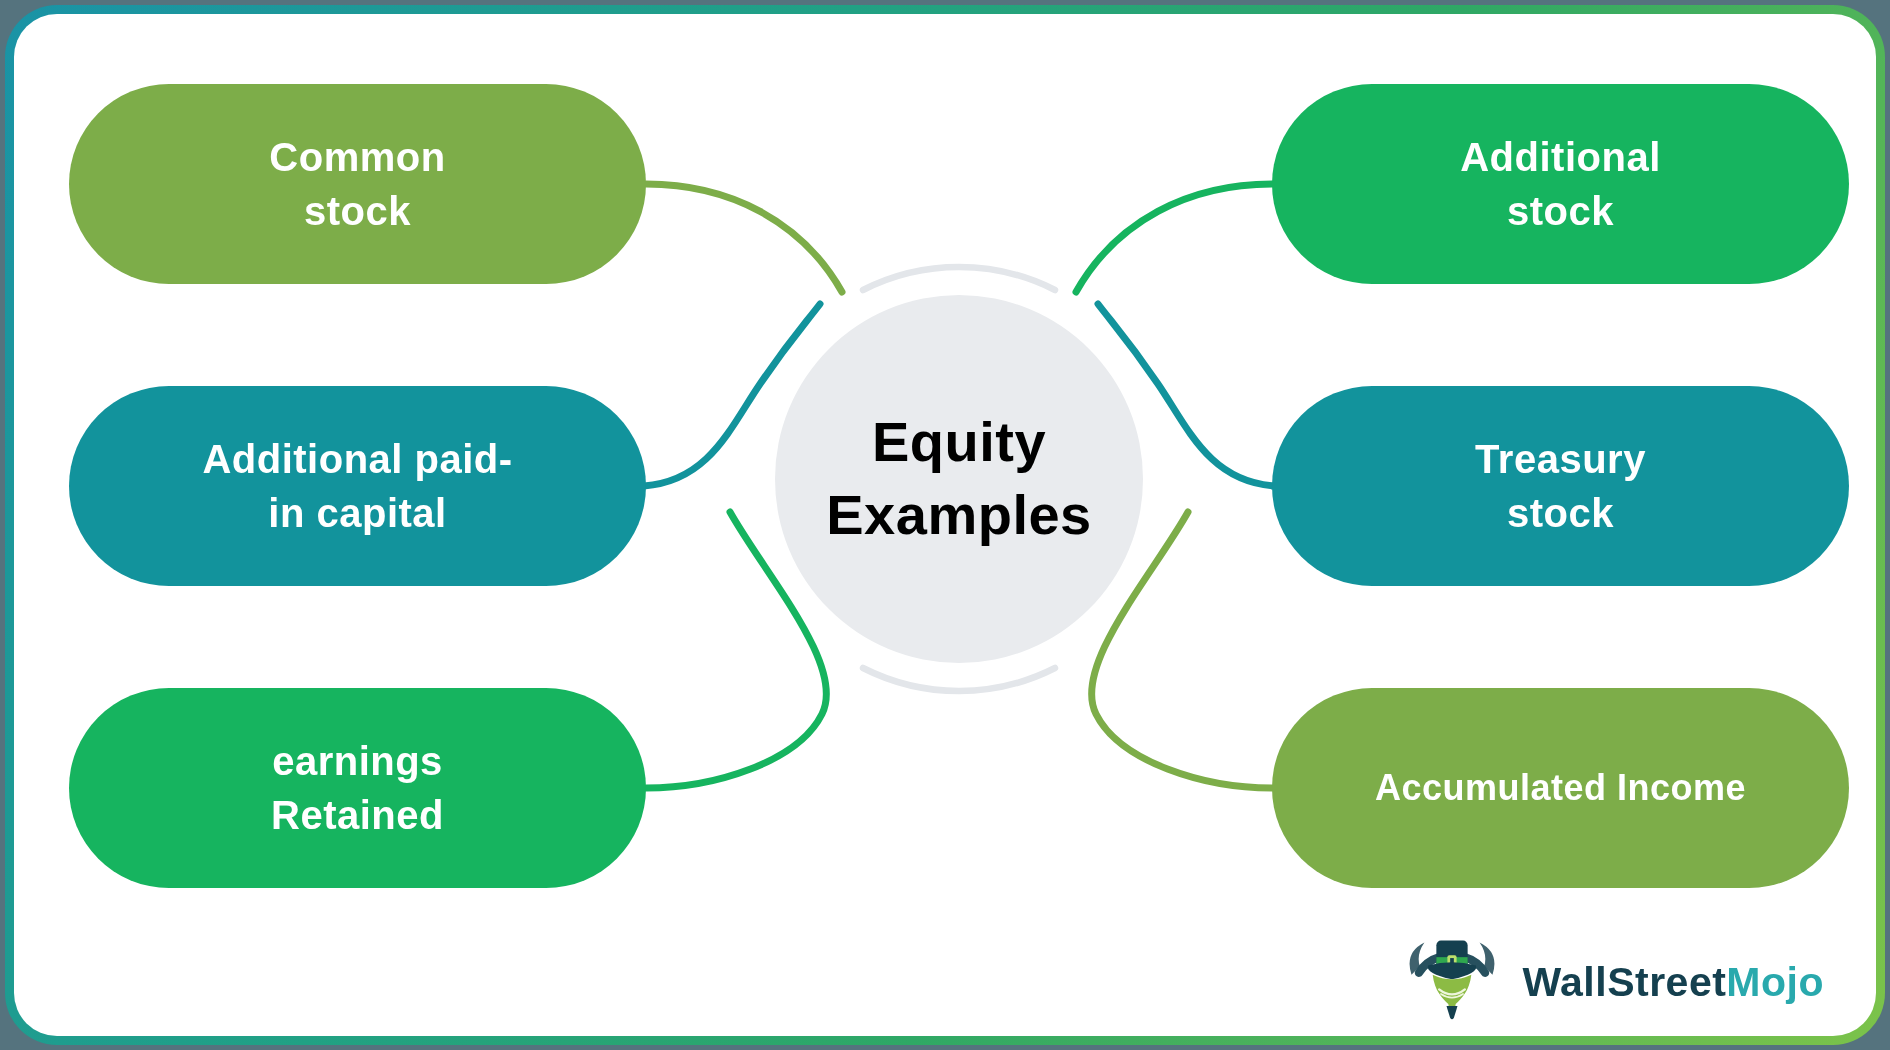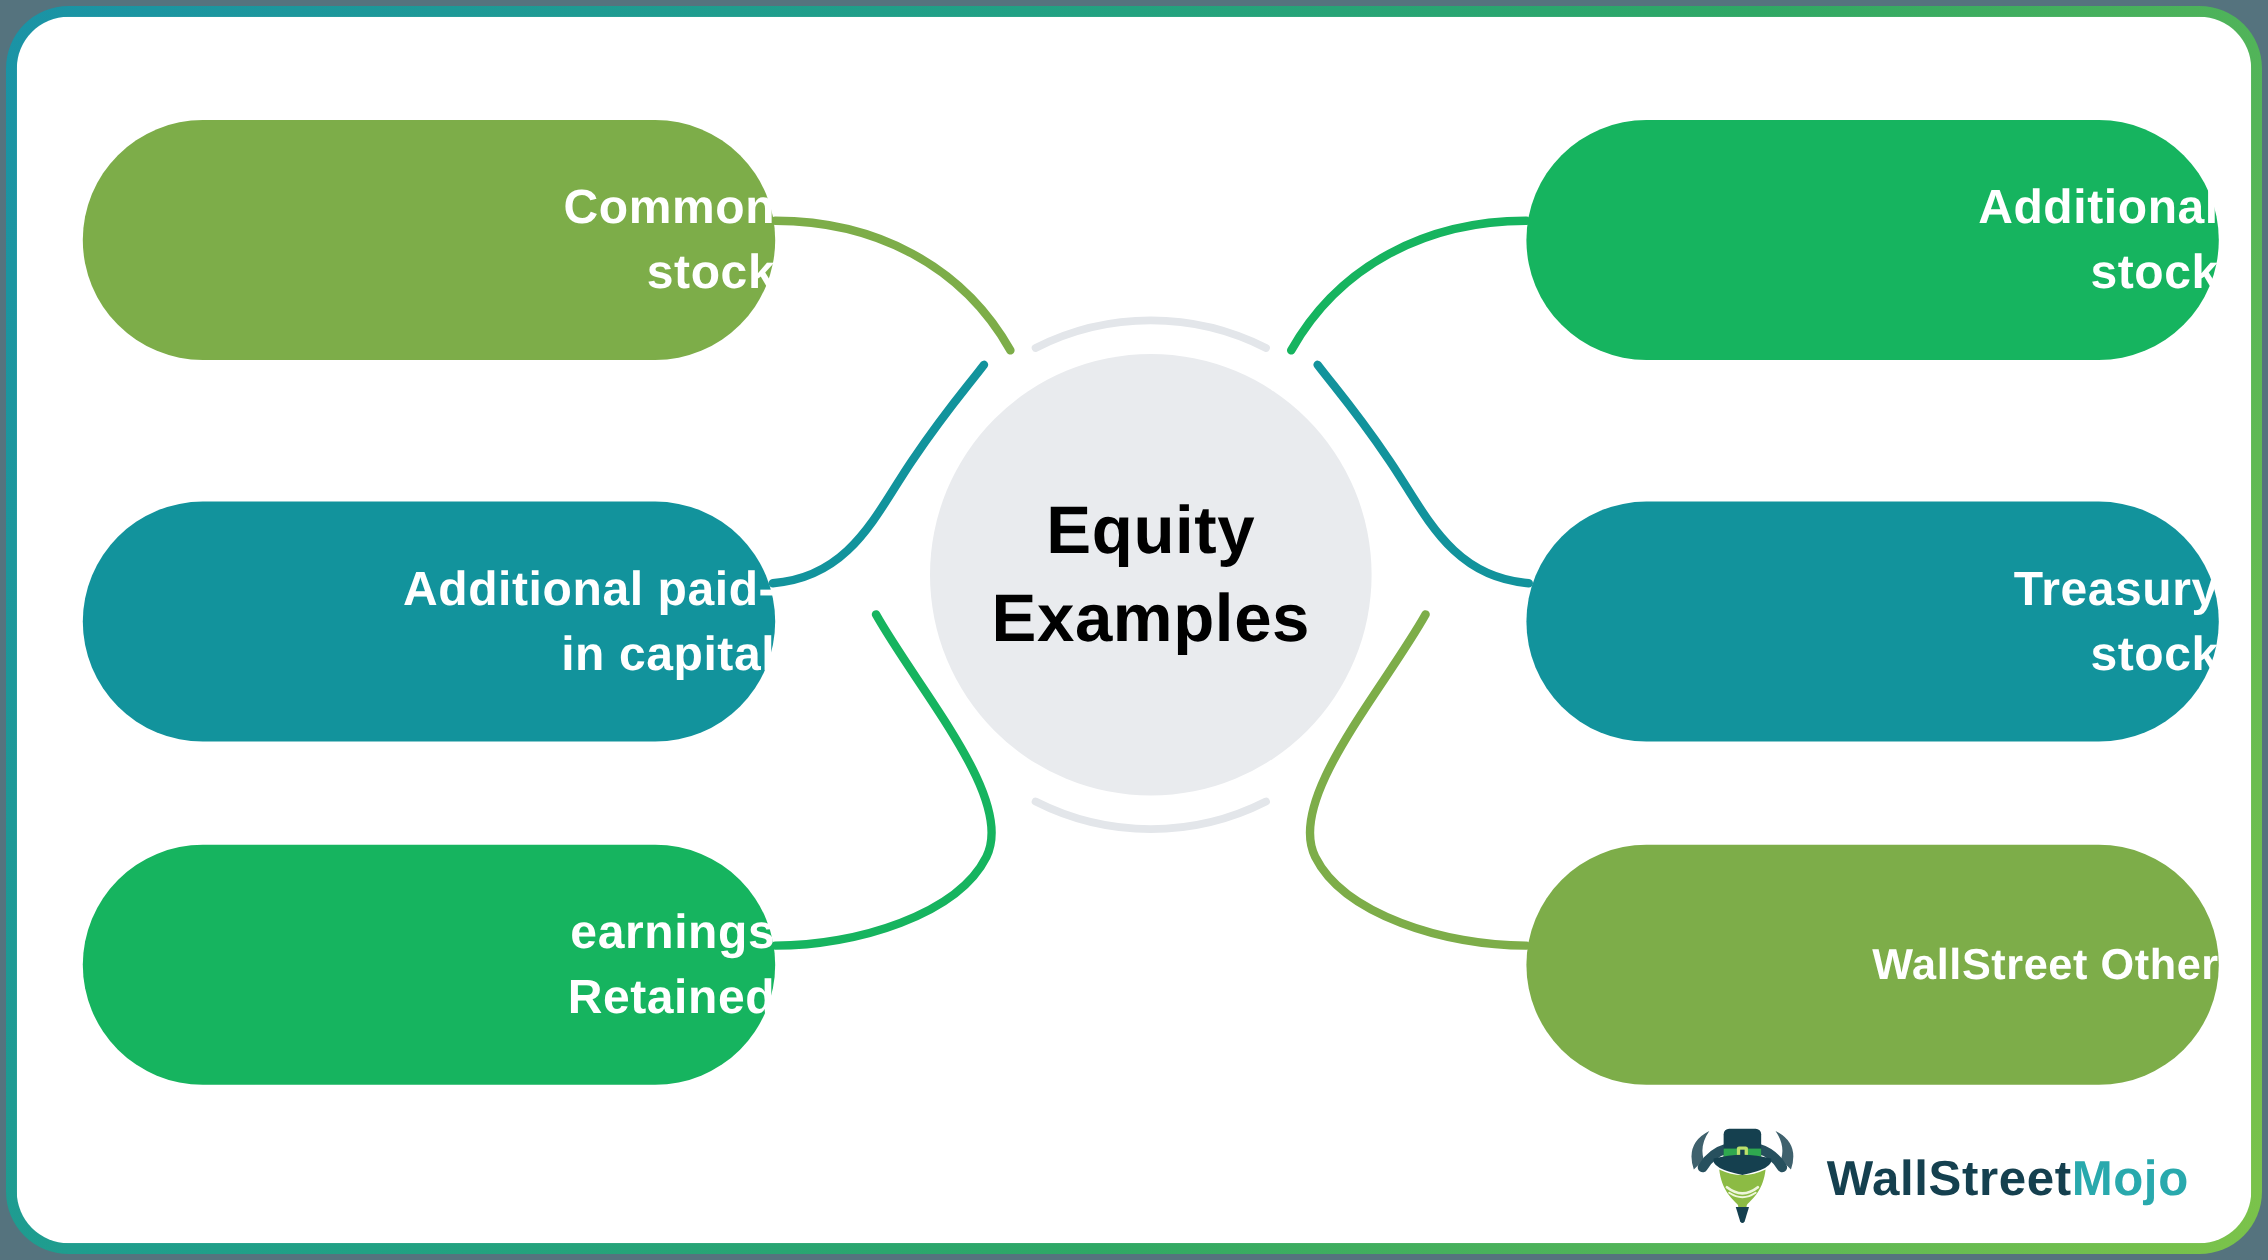--- a/index.html
+++ b/index.html
@@ -20,35 +20,34 @@
   }
   svg.links {
     position: absolute; left: 0; top: 0; width: 1890px; height: 1050px;
     pointer-events: none;
   }
   .pill {
     position: absolute;
     width: 577px; height: 200px;
     border-radius: 100px;
     display: flex; flex-direction: column;
-    align-items: flex-end; justify-content: center;
+    align-items: center; justify-content: center;
     text-align: center;
     color: #ffffff;
     font-weight: bold;
     font-size: 40px;
     line-height: 1.35;
     letter-spacing: 0.5px;
-    margin-top: 16px;
   }
   .pill .line { display: block; }
   .pill.small-text { font-size: 36px; line-height: 1.33; }
   .col-left  { left: 55px; }
   .col-right { left: 1258px; }
   .row-0 { top: 70px; }
-  .row-1 { top: 388px; }
+  .row-1 { top: 372px; }
   .row-2 { top: 674px; }
   .center-circle {
     position: absolute; left: 761px; top: 281px;
     width: 368px; height: 368px;
     border-radius: 50%;
     background: #e9ebee;
     display: flex; flex-direction: column;
     align-items: center; justify-content: center;
     text-align: center;
   }
@@ -99,21 +98,21 @@
 
     <div class="pill col-right row-0" style="background-color: rgb(22, 180, 95);">
       <span class="line">Additional</span>
       <span class="line">stock</span>
     </div>
     <div class="pill col-right row-1" style="background-color: rgb(18, 147, 156);">
       <span class="line">Treasury</span>
       <span class="line">stock</span>
     </div>
     <div class="pill col-right row-2 small-text" style="background-color: rgb(125, 173, 73);">
-      <span class="line">WallStreet Other</span>
+      <span class="line">Accumulated Income</span>
     </div>
 
     <div class="center-circle" style="background-color: rgb(233, 235, 238);">
       <div class="center-title" style="color: #000000;">
         <span class="line" style="display:block">Equity</span>
         <span class="line" style="display:block">Examples</span>
       </div>
     </div>
 
     <div class="logo">

